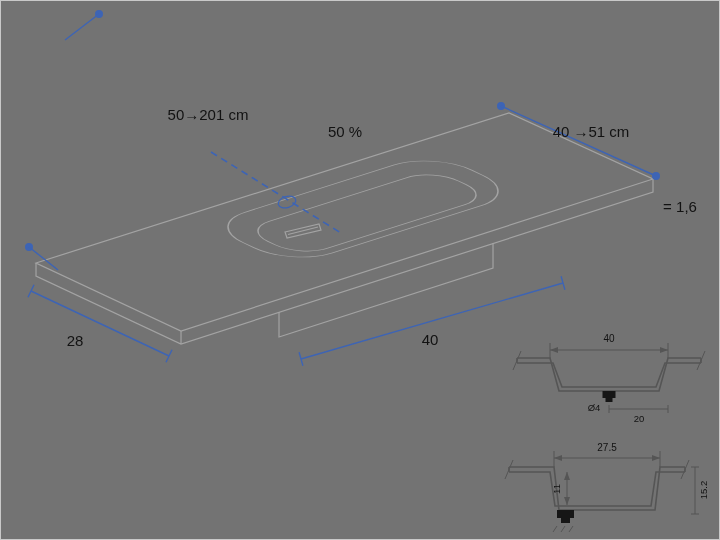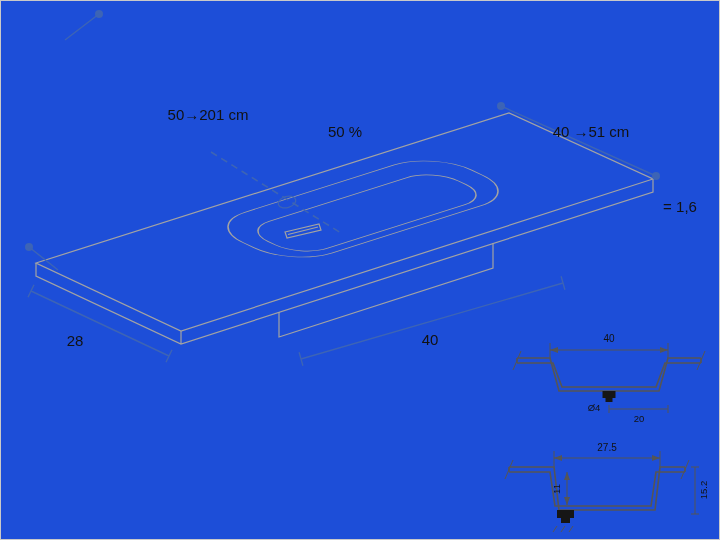--- a/index.html
+++ b/index.html
@@ -1,17 +1,17 @@
 <!DOCTYPE html>
 <html><head>
 <meta charset="utf-8">
 <style>
   html,body{margin:0;padding:0;background:#fff;}
   .canvas{
-    width:720px;height:540px;background:#1d4ed8;
+    width:720px;height:540px;background:#737373;
     border:1px solid #c9c9c9;box-sizing:border-box;
     position:relative;overflow:hidden;
     font-family:"Liberation Sans",sans-serif;
   }
   svg{display:block;}
   .lbl{font-family:"Liberation Sans",sans-serif;fill:#121212;}
   .lbl-main{font-size:15px;}
   .lbl-sec{font-size:10px;}
   .lbl-sec-sm{font-size:9.5px;}
   .gray{stroke:#a3a3a3;fill:none;stroke-width:1.2;}

